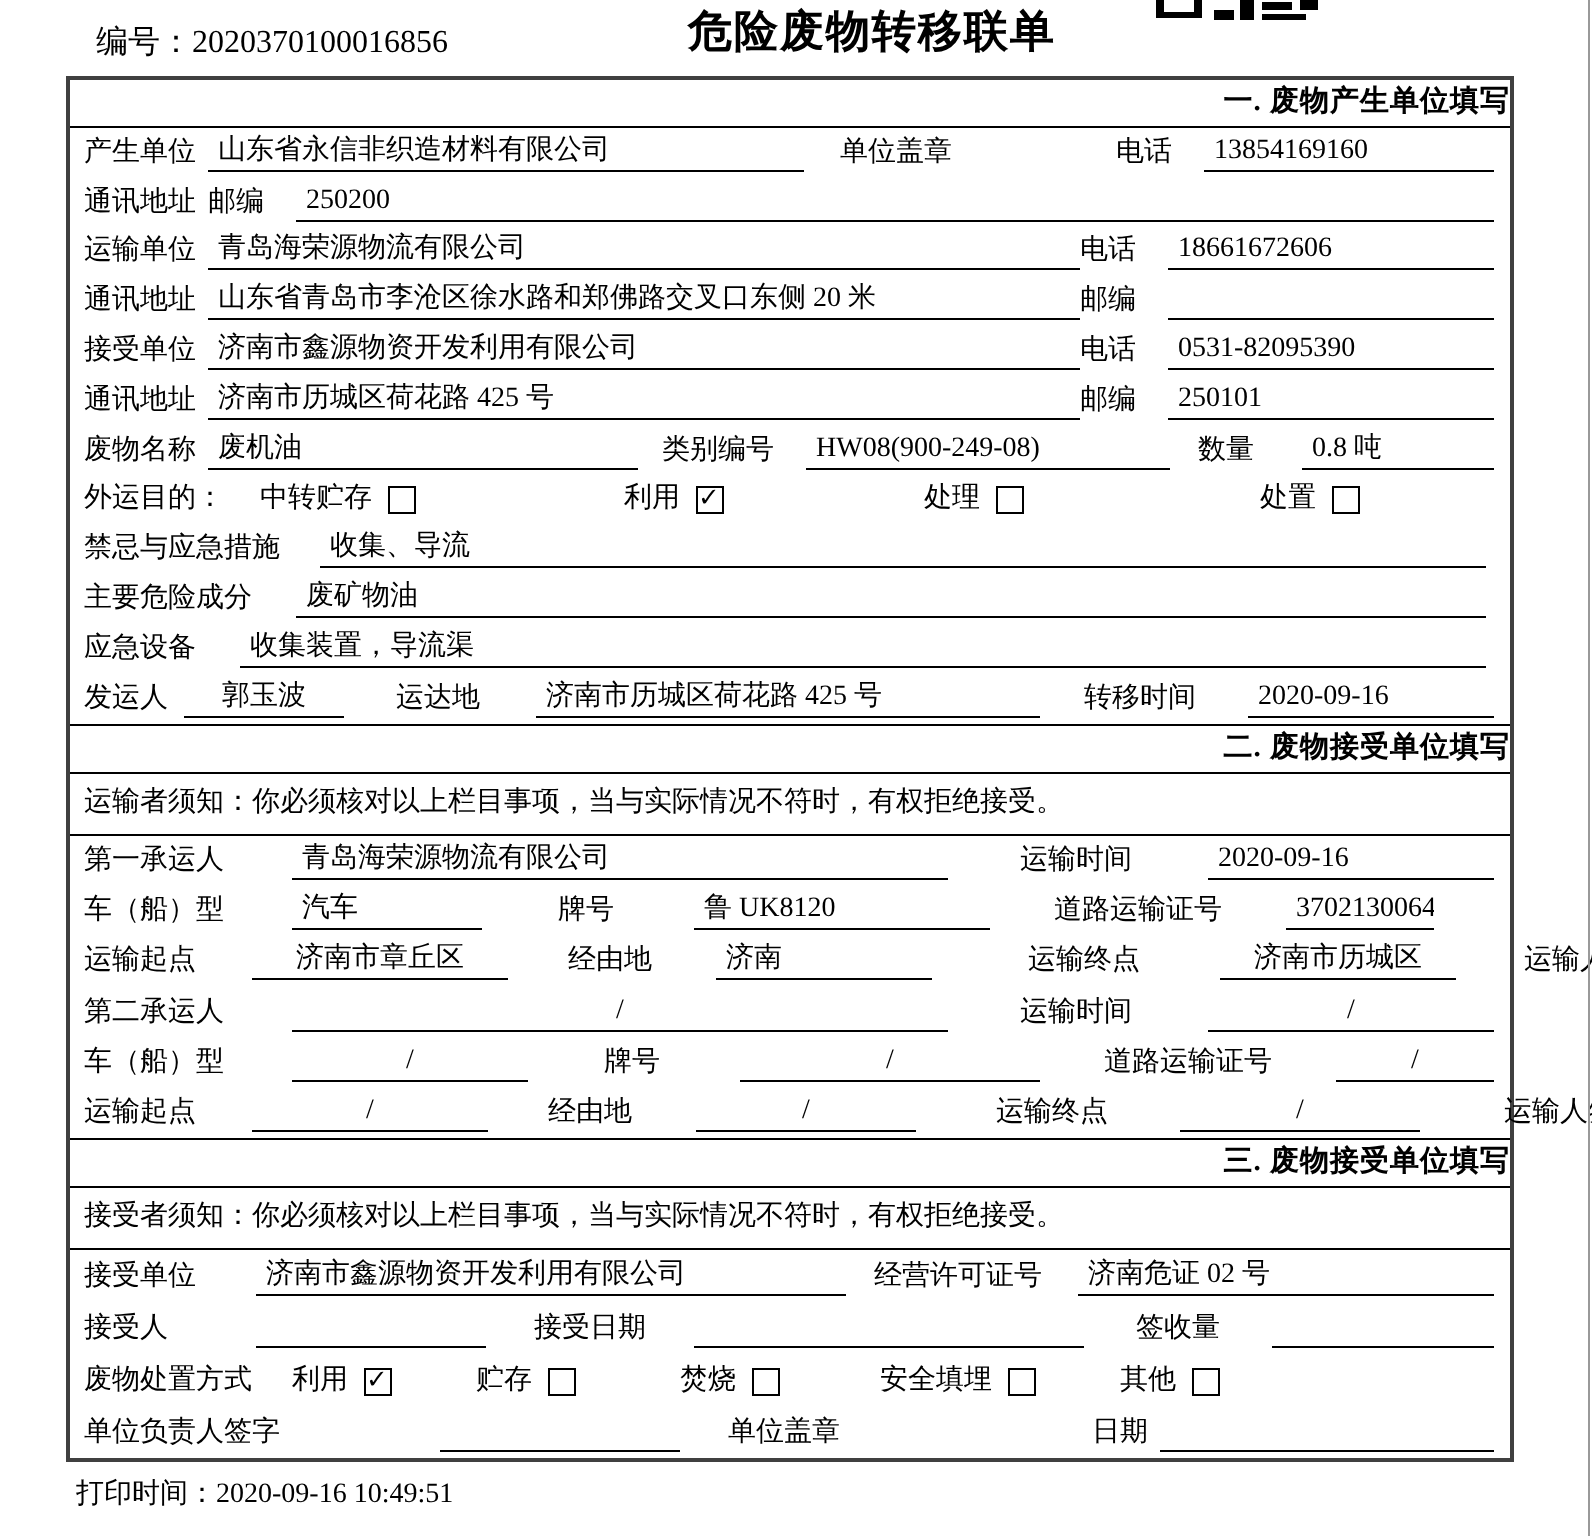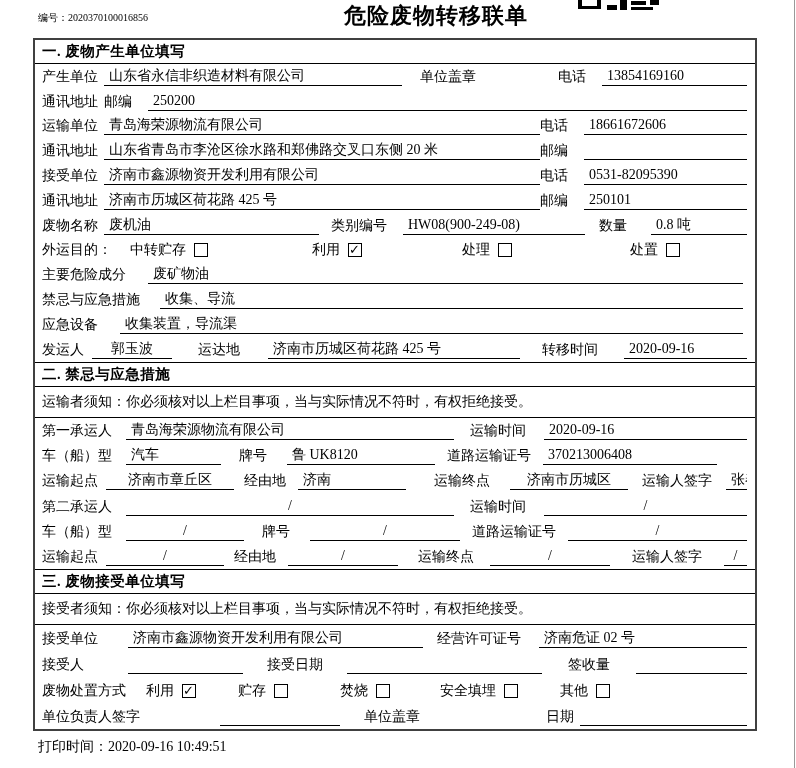--- a/index.html
+++ b/index.html
@@ -3,42 +3,42 @@
 <meta charset="utf-8">
 <style>
   html,body{margin:0;padding:0;background:#ffffff;}
   body{
     width:796px;height:768px;position:relative;overflow:hidden;
     font-family:"Liberation Serif","DejaVu Serif",serif;
     color:#000;font-size:14px;
   }
   
   .hdr{position:relative;height:38px;}
-  .serial{position:absolute;left:38px;top:11px;font-size:10px;white-space:nowrap;}
+  .serial{position:absolute;left:48px;top:11px;font-size:16px;white-space:nowrap;}
   .doc-title{position:absolute;left:76px;right:0;top:1px;text-align:center;
     font-size:22px;font-weight:bold;letter-spacing:1px;}
   .qr{position:absolute;left:578px;top:0;width:86px;height:11px;}
   .qr i{position:absolute;background:#000;}
   .qr .q1{left:0;top:0;width:15px;height:6px;background:transparent;
     border-left:4px solid #000;border-right:4px solid #000;border-bottom:3px solid #000;}
   .qr .q2{left:29px;top:5px;width:10px;height:5px;}
   .qr .q3{left:42px;top:0;width:7px;height:10px;}
   .qr .q4{left:53px;top:1px;width:15px;height:4px;}
   .qr .q5{left:53px;top:7px;width:22px;height:3px;}
   .qr .q6{left:72px;top:0;width:9px;height:5px;}
   .page-edge{position:absolute;right:1px;top:0;width:1px;height:768px;background:#999;}
   
   .box{margin-left:33px;width:724px;border:2px solid #404040;box-sizing:border-box;background:#fff;}
   .sec-h{font-weight:bold;font-size:14.5px;height:23px;line-height:23px;
-    padding-left:7px;border-bottom:1.5px solid #000;letter-spacing:.5px;}
+    padding-left:7px;border-bottom:1.5px solid #000;letter-spacing:.5px;text-align:right;}
   .sec-h.mid{border-top:1.5px solid #000;}
   .notice{height:30px;line-height:30px;padding-left:7px;border-bottom:1.5px solid #000;}
   .row{display:flex;align-items:flex-end;height:24.8px;box-sizing:border-box;
     padding:0 8px 3px 7px;}
-  .s2 .row{height:25.3px;}
+  .s2 .row{height:25.3px;gap:20px;}
   .s3 .row{height:25.9px;}
   .lbl{white-space:nowrap;flex-shrink:0;line-height:18px;}
   .val{border-bottom:1px solid #000;white-space:nowrap;padding:0 5px;line-height:18px;
     box-sizing:border-box;flex-shrink:0;overflow:hidden;}
   .grow{flex-grow:1;flex-shrink:1;}
   .ctr{text-align:center;}
   .cb-item{display:flex;align-items:center;flex-shrink:0;line-height:18px;}
   .cbx{display:inline-block;width:12px;height:12px;border:1px solid #000;
     margin-left:8px;position:relative;flex-shrink:0;background:#fff;}
   .cbx.checked::after{content:"✓";position:absolute;left:0;top:-3px;font-size:13px;
@@ -132,45 +132,45 @@
         <span>处理</span>
         <span class="cbx"></span>
       </span>
       <span class="cb-item">
         <span>处置</span>
         <span class="cbx"></span>
       </span>
     </div>
 
     <div class="row">
+      <span class="lbl" style="width:118px">禁忌与应急措施</span>
+      <span class="val grow" style="margin-right:4px">收集、导流</span>
+    </div>
+
+    <div class="row">
       <span class="lbl" style="width:106px">主要危险成分</span>
       <span class="val grow" style="margin-right:4px">废矿物油</span>
-    </div>
-
-    <div class="row">
-      <span class="lbl" style="width:118px">禁忌与应急措施</span>
-      <span class="val grow" style="margin-right:4px">收集、导流</span>
     </div>
 
     <div class="row">
       <span class="lbl" style="width:78px">应急设备</span>
       <span class="val grow" style="margin-right:4px">收集装置，导流渠</span>
     </div>
 
     <div class="row">
       <span class="lbl" style="width:50px">发运人</span>
       <span class="val ctr" style="width:80px">郭玉波</span>
       <span class="lbl" style="width:70px;padding-left:26px">运达地</span>
       <span class="val" style="width:252px">济南市历城区荷花路 425 号</span>
       <span class="lbl" style="width:82px;padding-left:22px">转移时间</span>
       <span class="val grow">2020-09-16</span>
     </div>
   </div>
 
-  <div class="sec-h mid">二. 禁忌与应急措施</div>
+  <div class="sec-h mid">二. 废物接受单位填写</div>
   <div class="notice">运输者须知：你必须核对以上栏目事项，当与实际情况不符时，有权拒绝接受。</div>
   <div class="s2">
 
     <div class="row">
       <span class="lbl" style="width:84px">第一承运人</span>
       <span class="val" style="width:328px">青岛海荣源物流有限公司</span>
       <span class="lbl" style="width:74px;padding-left:16px">运输时间</span>
       <span class="val grow">2020-09-16</span>
     </div>
 

